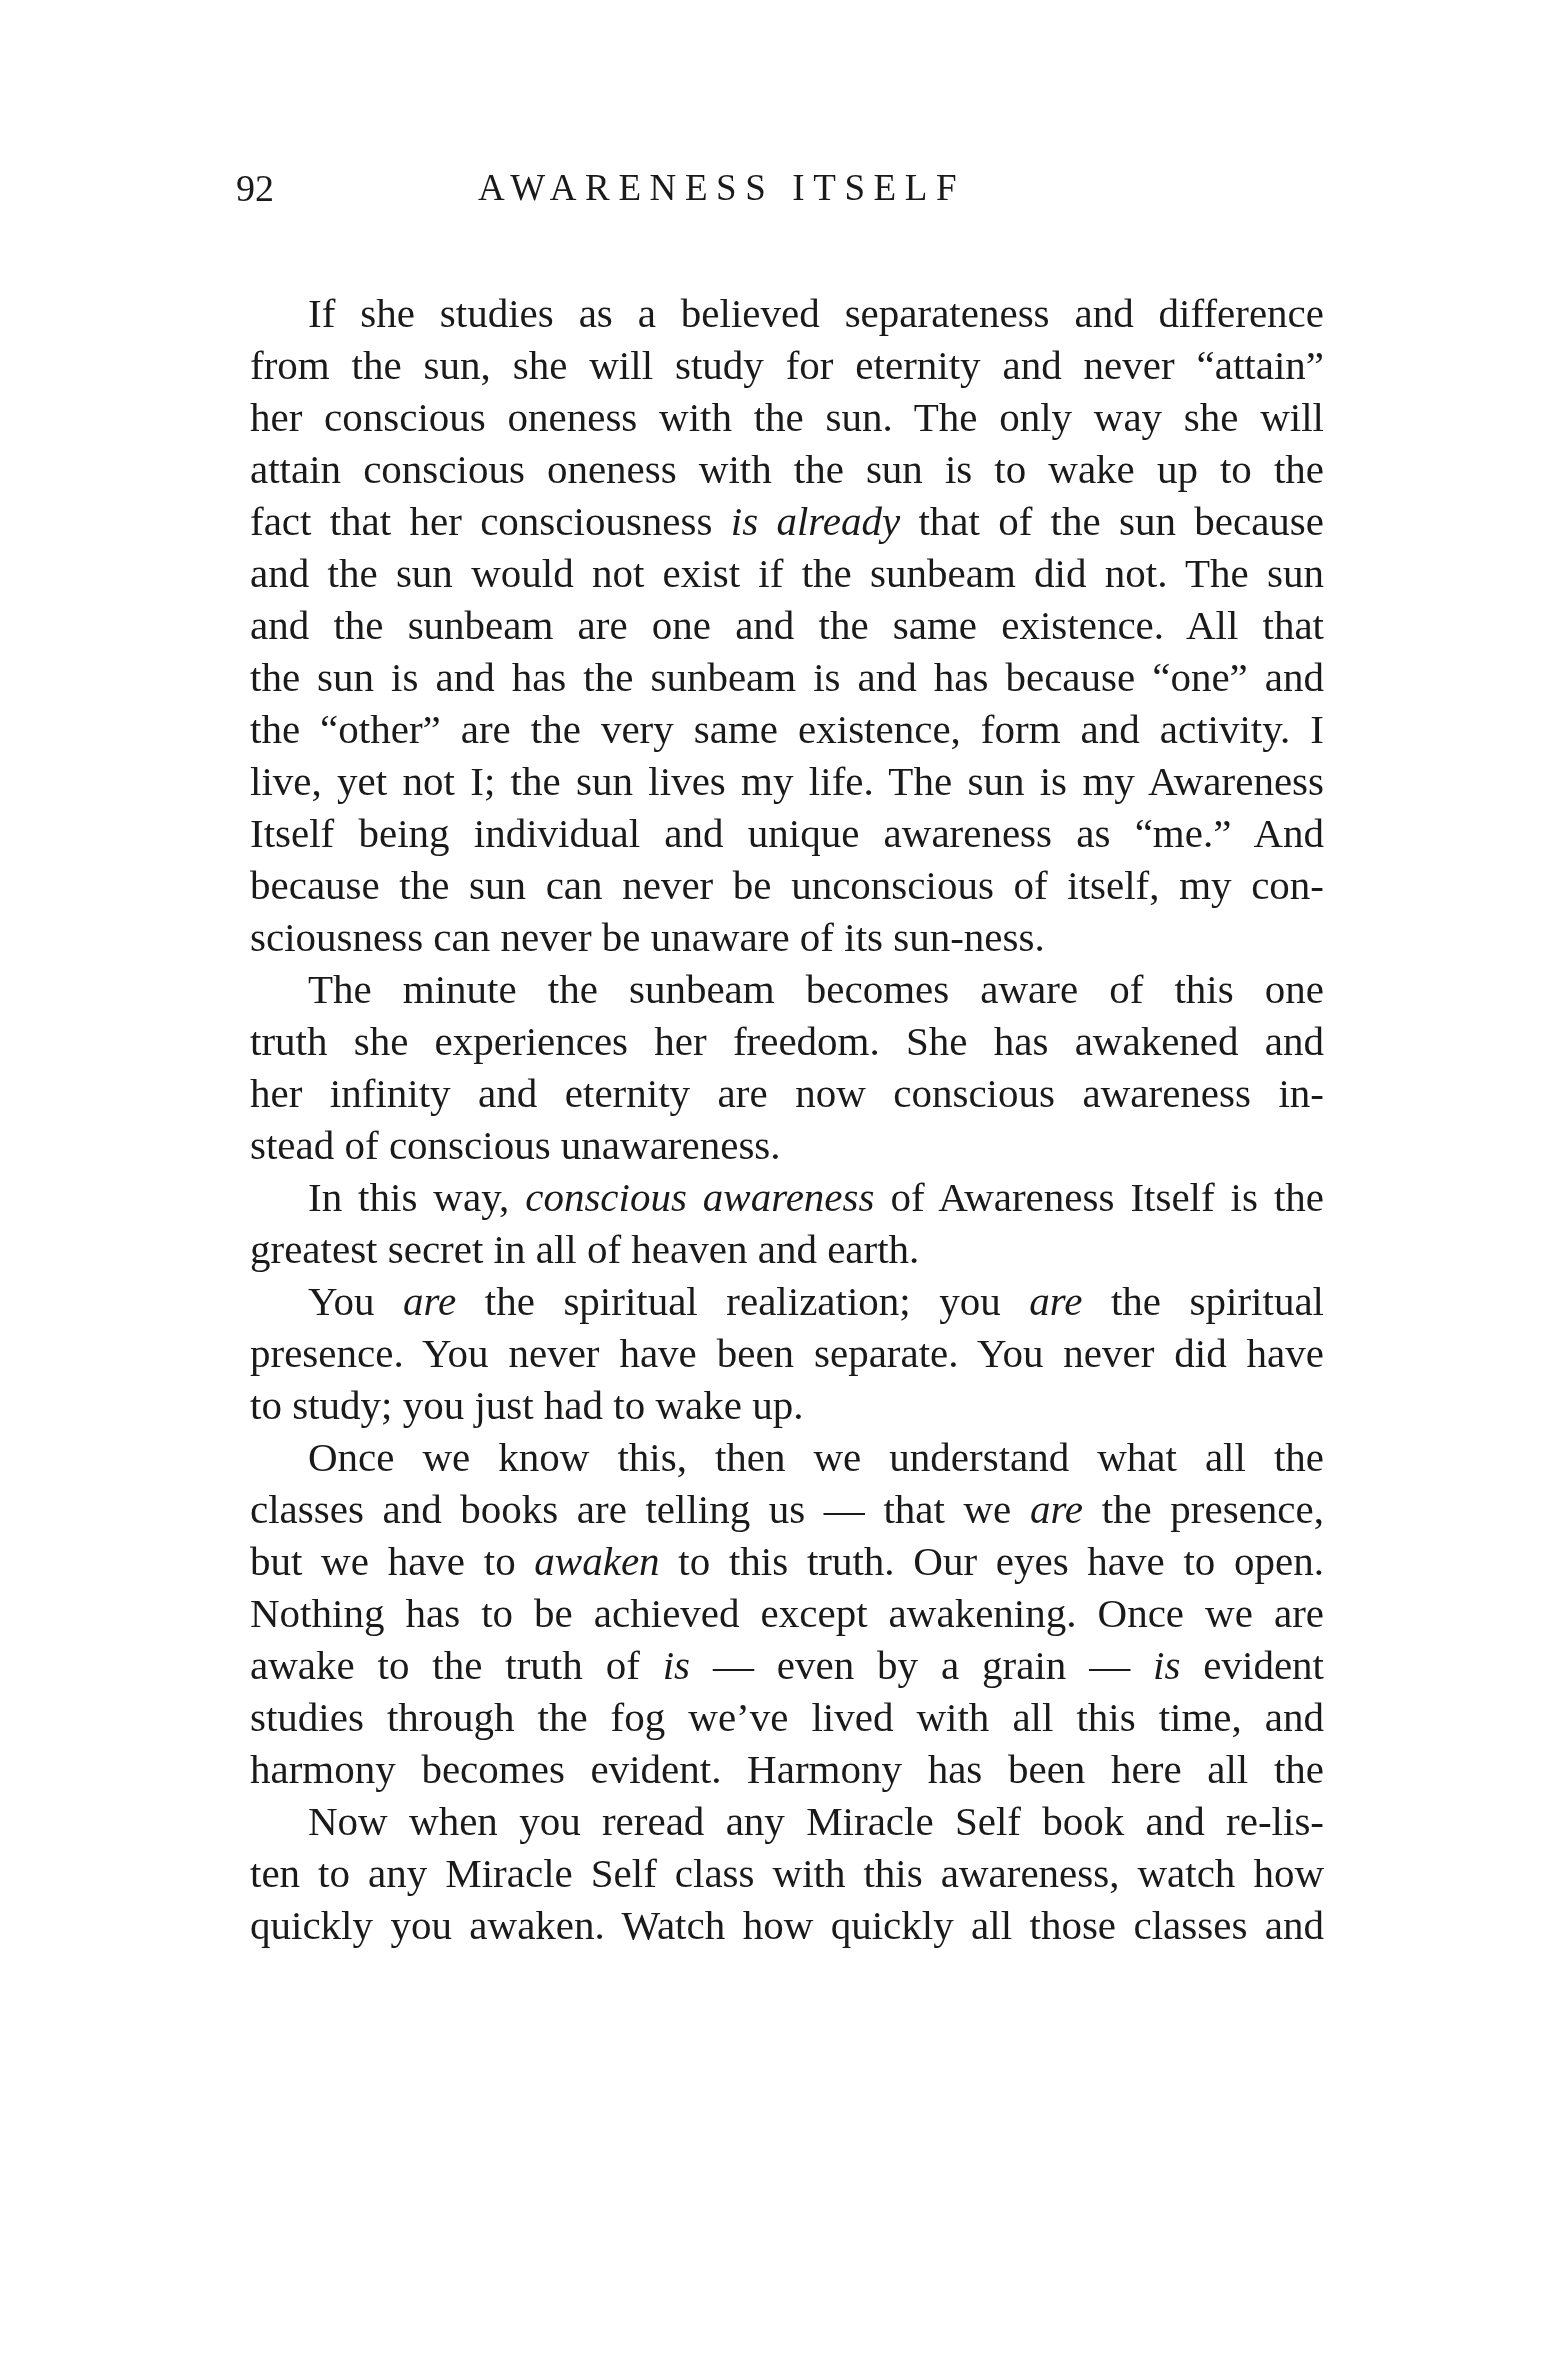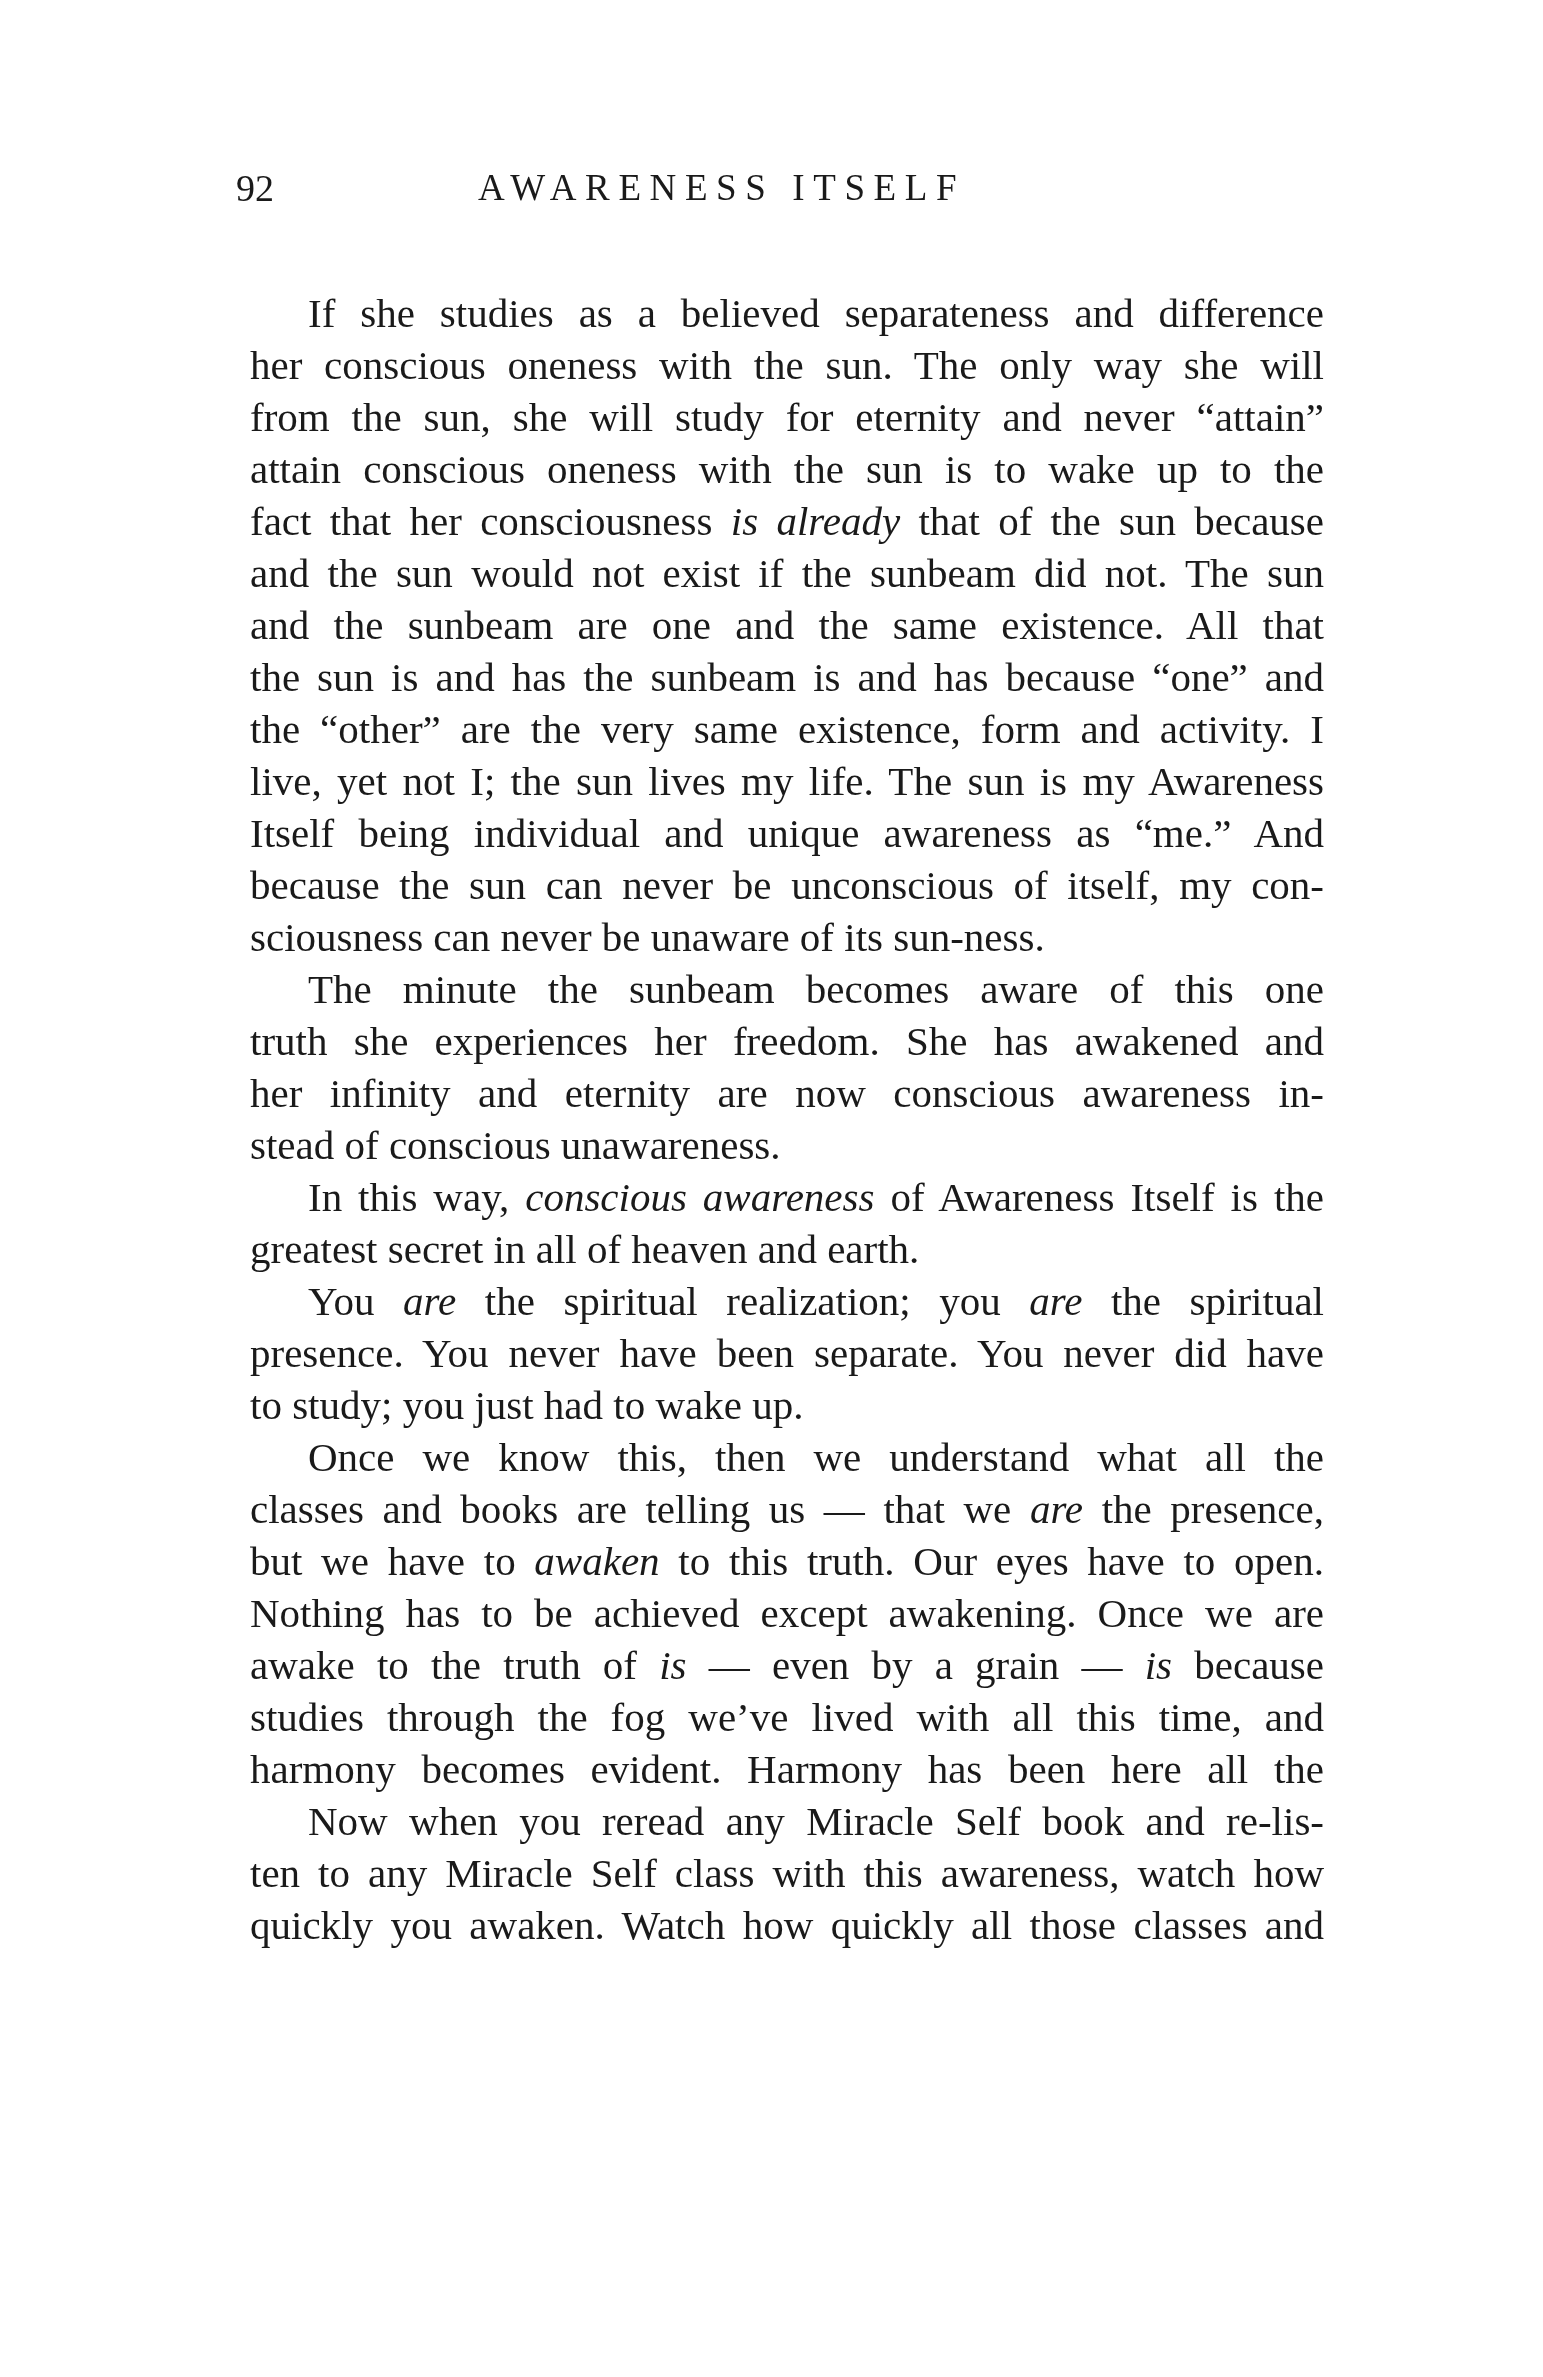--- a/index.html
+++ b/index.html
@@ -21,22 +21,22 @@
 <body>
 
 <div class="page">
   <div class="running-head">
     <span class="folio">92</span>
     <span class="head-title">AWARENESS ITSELF</span>
   </div>
   <div class="body-text" id="body-text">
       <div class="para">
         <div class="line" style="white-space: normal;"><span style="white-space: normal;">If she studies as a believed separateness and difference</span></div>
+        <div class="line" style="white-space: normal;"><span style="white-space: normal;">from the sun, she will study for eternity and never “attain”</span></div>
         <div class="line" style="white-space: normal;"><span style="white-space: normal;">her conscious oneness with the sun. The only way she will</span></div>
-        <div class="line" style="white-space: normal;"><span style="white-space: normal;">from the sun, she will study for eternity and never “attain”</span></div>
         <div class="line" style="white-space: normal;"><span style="white-space: normal;">attain conscious oneness with the sun is to wake up to the</span></div>
         <div class="line" style="white-space: normal;"><span style="white-space: normal;">fact that her consciousness </span><em style="white-space: normal;">is already</em><span style="white-space: normal;"> that of the sun because</span></div>
         <div class="line" style="white-space: normal;"><span style="white-space: normal;">and the sun would not exist if the sunbeam did not. The sun</span></div>
         <div class="line" style="white-space: normal;"><span style="white-space: normal;">and the sunbeam are one and the same existence. All that</span></div>
         <div class="line" style="white-space: normal;"><span style="white-space: normal;">the sun is and has the sunbeam is and has because “one” and</span></div>
         <div class="line" style="white-space: normal;"><span style="white-space: normal;">the “other” are the very same existence, form and activity. I</span></div>
         <div class="line" style="white-space: normal;"><span style="white-space: normal;">live, yet not I; the sun lives my life. The sun is my Awareness</span></div>
         <div class="line" style="white-space: normal;"><span style="white-space: normal;">Itself being individual and unique awareness as “me.” And</span></div>
         <div class="line" style="white-space: normal;"><span style="white-space: normal;">because the sun can never be unconscious of itself, my con-</span></div>
         <div class="line last" style="white-space: normal;"><span style="white-space: normal;">sciousness can never be unaware of its sun-ness.</span></div>
@@ -54,21 +54,21 @@
       <div class="para">
         <div class="line" style="white-space: normal;"><span style="white-space: normal;">You </span><em style="white-space: normal;">are</em><span style="white-space: normal;"> the spiritual realization; you </span><em style="white-space: normal;">are</em><span style="white-space: normal;"> the spiritual</span></div>
         <div class="line" style="white-space: normal;"><span style="white-space: normal;">presence. You never have been separate. You never did have</span></div>
         <div class="line last" style="white-space: normal;"><span style="white-space: normal;">to study; you just had to wake up.</span></div>
       </div>
       <div class="para">
         <div class="line" style="white-space: normal;"><span style="white-space: normal;">Once we know this, then we understand what all the</span></div>
         <div class="line" style="white-space: normal;"><span style="white-space: normal;">classes and books are telling us — that we </span><em style="white-space: normal;">are</em><span style="white-space: normal;"> the presence,</span></div>
         <div class="line" style="white-space: normal;"><span style="white-space: normal;">but we have to </span><em style="white-space: normal;">awaken</em><span style="white-space: normal;"> to this truth. Our eyes have to open.</span></div>
         <div class="line" style="white-space: normal;"><span style="white-space: normal;">Nothing has to be achieved except awakening. Once we are</span></div>
-        <div class="line" style="white-space: normal;"><span style="white-space: normal;">awake to the truth of </span><em style="white-space: normal;">is</em><span style="white-space: normal;"> — even by a grain — </span><em style="white-space: normal;">is</em><span style="white-space: normal;"> because</span></div>
+        <div class="line" style="white-space: normal;"><span style="white-space: normal;">awake to the truth of </span><em style="white-space: normal;">is</em><span style="white-space: normal;"> — even by a grain — </span><em style="white-space: normal;">is</em><span style="white-space: normal;"> evident</span></div>
         <div class="line" style="white-space: normal;"><span style="white-space: normal;">studies through the fog we’ve lived with all this time, and</span></div>
         <div class="line" style="white-space: normal;"><span style="white-space: normal;">harmony becomes evident. Harmony has been here all the</span></div>
       </div>
       <div class="para">
         <div class="line" style="white-space: normal;"><span style="white-space: normal;">Now when you reread any Miracle Self book and re-lis-</span></div>
         <div class="line" style="white-space: normal;"><span style="white-space: normal;">ten to any Miracle Self class with this awareness, watch how</span></div>
         <div class="line" style="white-space: normal;"><span style="white-space: normal;">quickly you awaken. Watch how quickly all those classes and</span></div>
       </div>
     </div>
 </div>

